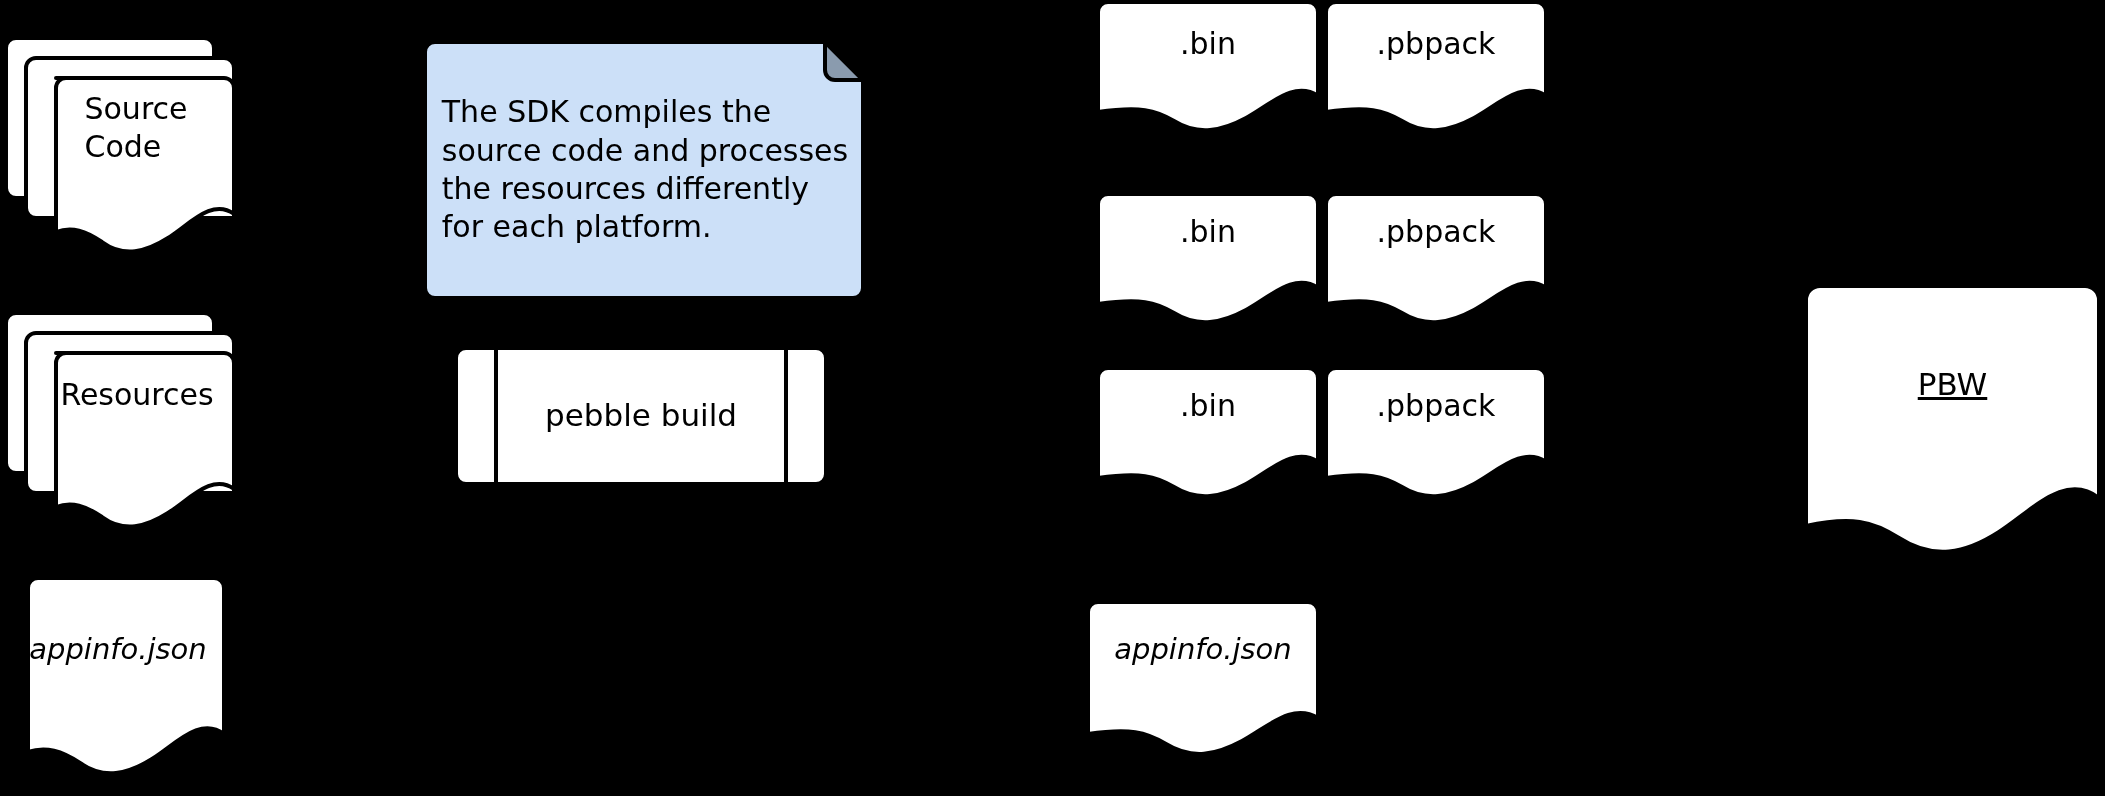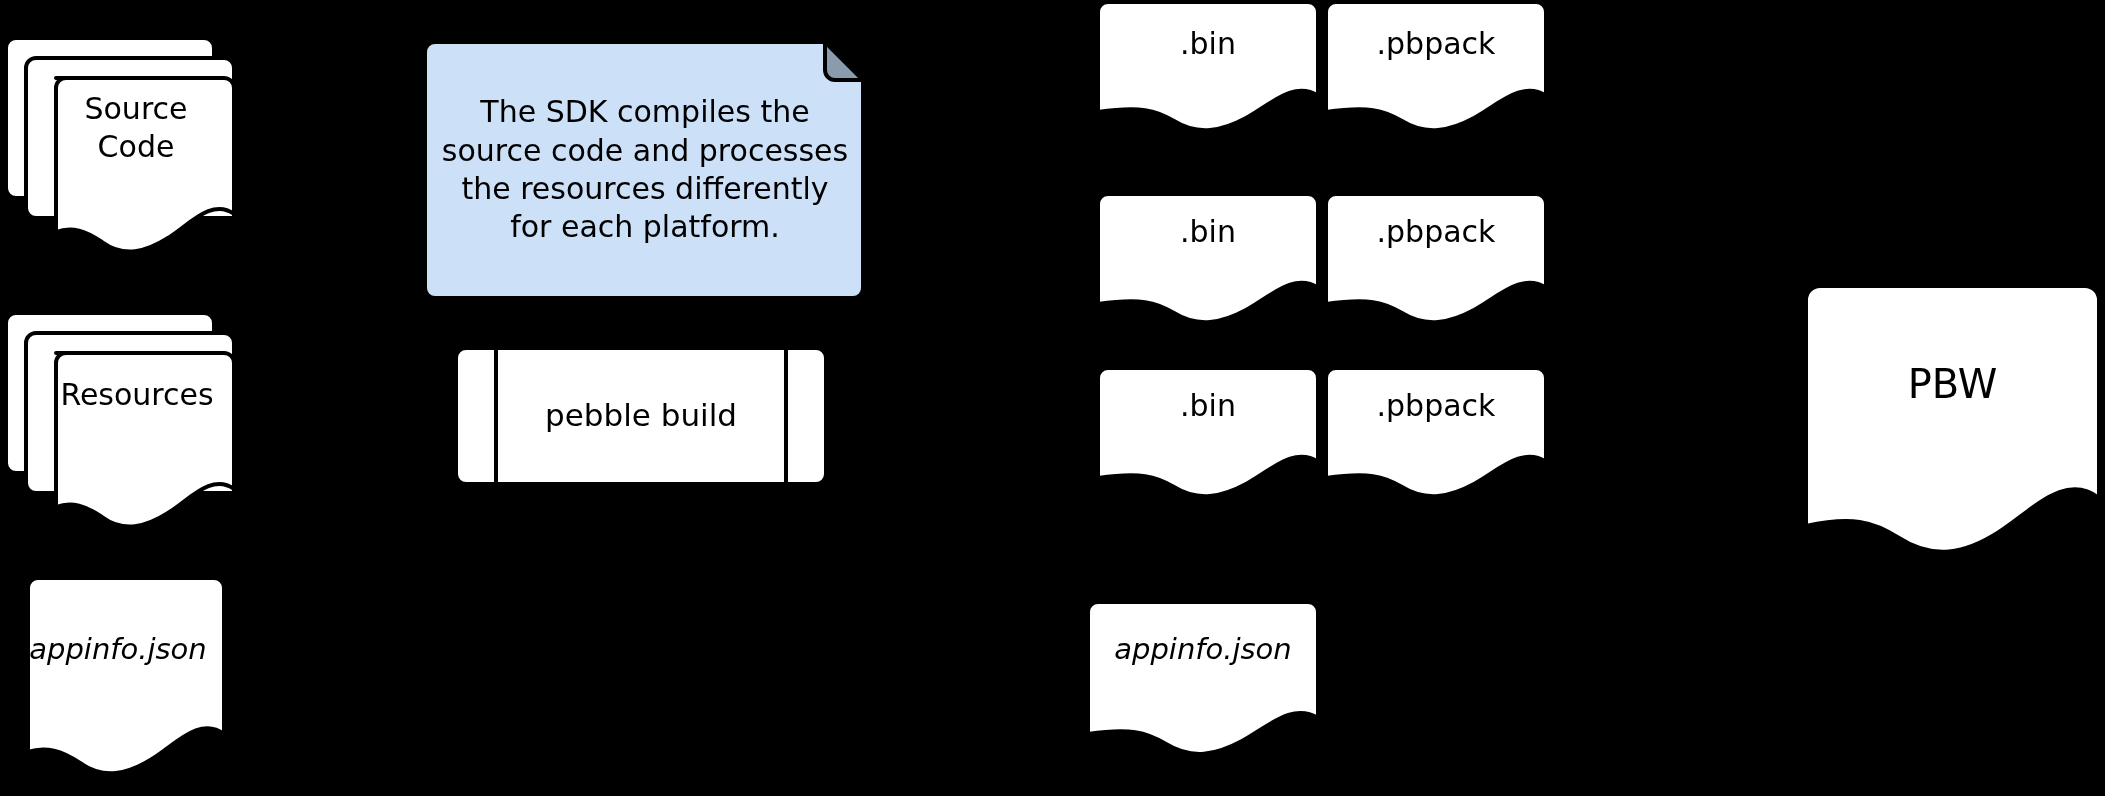--- a/index.html
+++ b/index.html
@@ -27,31 +27,31 @@
   }
   .node-label {
     position: absolute;
     left: 0;
     top: 0;
     width: 100%;
     height: 100%;
     display: flex;
     align-items: center;
     justify-content: center;
-    text-align: center;
+    text-align: left;
     color: #000000;
     pointer-events: none;
     line-height: 1.28;
     white-space: pre-line;
   }
   .lbl-doc       { font-size: 30px; }
   .lbl-doc-small { font-size: 29px; font-style: italic; }
   .lbl-proc      { font-size: 31px; }
   .lbl-note      { font-size: 30px; }
-  .lbl-pbw       { font-size: 40px; }
+  .lbl-pbw       { font-size: 31px; text-decoration: underline; }
 </style>
 </head>
 <body>
 
 <div id="canvas">
 
   <div class="node" style="left:0px; top:30px; width:236px; height:218px;">
     <svg width="236" height="218" viewBox="0 0 236 218">
       <path d="M16 8 h188 a10 10 0 0 1 10 10 v150 h-198 a10 10 0 0 1 -10 -10 v-140 a10 10 0 0 1 10 -10 z" fill="#ffffff" stroke="#000000" stroke-width="4" stroke-linejoin="round"></path>
       <path d="M36 28 h188 a10 10 0 0 1 10 10 v150 h-198 a10 10 0 0 1 -10 -10 v-140 a10 10 0 0 1 10 -10 z" fill="#ffffff" stroke="#000000" stroke-width="4" stroke-linejoin="round"></path>

